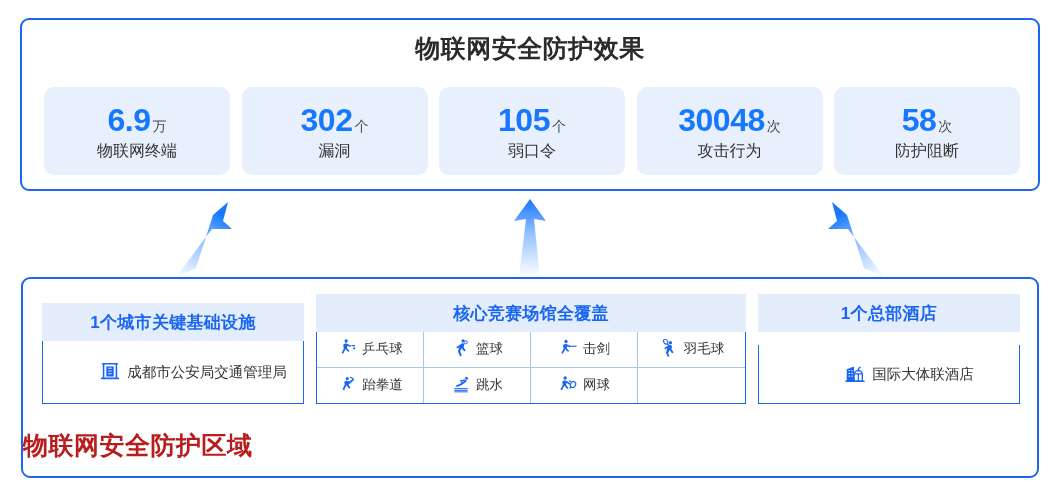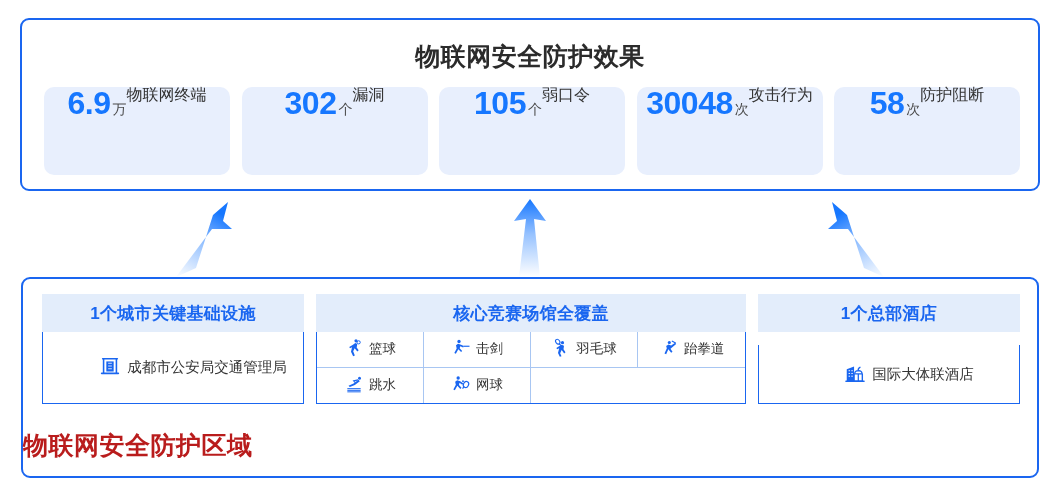--- a/index.html
+++ b/index.html
@@ -27,21 +27,21 @@
     width: 1020px;
     height: 173px;
     border: 2px solid #1A66F0;
     border-radius: 9px;
     background: #ffffff;
   }
 
   .top-title {
     position: absolute;
     left: 0;
-    top: 20px;
+    top: 12px;
     width: 100%;
     text-align: center;
     font-size: 25px;
     font-weight: bold;
     color: #2b2b2b;
     letter-spacing: 0.5px;
   }
 
   .stats-row {
     position: absolute;
@@ -52,21 +52,22 @@
     display: flex;
     justify-content: space-between;
   }
 
   .stat-card {
     width: 186px;
     height: 88px;
     background: #E8EFFD;
     border-radius: 10px;
     display: flex;
-    flex-direction: row;
+    flex-direction: column;
+    align-items: center;
     justify-content: center;
   }
 
   .stat-value-line {
     display: flex;
     align-items: baseline;
     justify-content: center;
     line-height: 1;
     margin-bottom: 7px;
   }
@@ -121,21 +122,21 @@
     height: 110px;
     display: flex;
     justify-content: space-between;
   }
 
   .zone {
     display: flex;
     flex-direction: column;
   }
 
-  .zone-left  { width: 262px; }
+  .zone-left  { width: 262px; margin-top: 9px; }
   .zone-mid   { width: 430px; }
   .zone-right { width: 262px; gap: 13px; }
 
   .zone-header {
     height: 38px;
     background: #E3EDFB;
     display: flex;
     align-items: center;
     justify-content: center;
     font-size: 17px;
@@ -309,20 +310,31 @@
             </span>
             <span>成都市公安局交通管理局</span>
           </div>
         </div>
       </div>
 
       <div class="zone zone-mid">
         <div class="zone-header">核心竞赛场馆全覆盖</div>
         <div class="sports-body">
 
+          <div class="sport-cell">
+            <span class="sport-icon">
+              <svg width="20" height="20" viewBox="0 0 24 24" fill="#1A66F0">
+                <circle cx="11" cy="3.6" r="2"></circle>
+                <path d="M10 6.2 L13.4 7.6 L17 9.2 L16.2 10.9 L12.6 9.4 L11.8 12 L15 15.5 L13.7 16.8 L10.2 13.2 L7.4 18.8 L5.6 17.9 L8.2 12.6 L7.4 8.2 Z"></path>
+                <path d="M17.4 8.4 h4.2 v1.5 h-4.2 z"></path>
+                <circle cx="20.6" cy="12.4" r="1.3"></circle>
+              </svg>
+            </span>
+            <span>乒乓球</span>
+          </div>
 
           <div class="sport-cell">
             <span class="sport-icon">
               <svg width="20" height="20" viewBox="0 0 24 24" fill="#1A66F0">
                 <circle cx="14.4" cy="3.4" r="1.9"></circle>
                 <path d="M13.6 6 L16 7.2 L15.2 11.4 L17.6 14.8 L16 16.2 L12.8 12.4 L11 16 L13 21 L11 21.8 L8.4 16.4 L9.6 11 L7.2 12.4 L6.3 10.8 L10.8 8 Z"></path>
                 <circle cx="17.6" cy="5.2" r="1.9" fill="none" stroke="#1A66F0" stroke-width="1.2"></circle>
               </svg>
             </span>
             <span>篮球</span>

